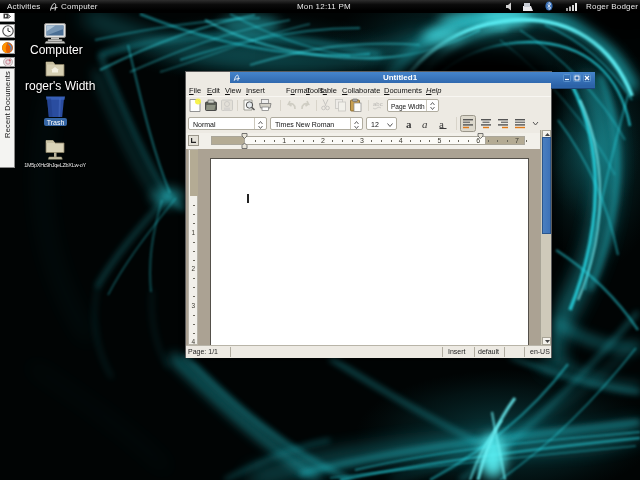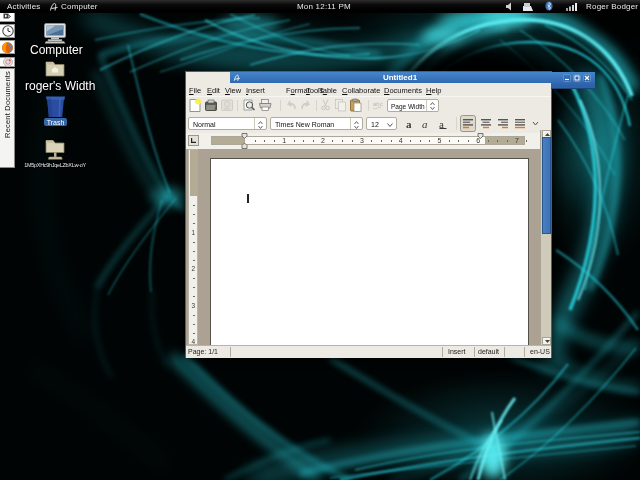--- a/index.html
+++ b/index.html
@@ -249,21 +249,21 @@
   <div class="abs" id="menubar">
     <span style="left:3px;"><u>F</u>ile</span>
     <span style="left:21px;"><u>E</u>dit</span>
     <span style="left:39px;"><u>V</u>iew</span>
     <span style="left:60px;"><u>I</u>nsert</span>
     <span style="left:100px;">F<u>o</u>rmat</span>
     <span style="left:120px;"><u>T</u>ools</span>
     <span style="left:133px;">T<u>a</u>ble</span>
     <span style="left:156px;"><u>C</u>ollaborate</span>
     <span style="left:198px;"><u>D</u>ocuments</span>
-    <span style="left:240px;"><u>H</u>elp</span>
+    <span style="left:240px;font-style:italic;"><u>H</u>elp</span>
   </div>
   <div class="abs" id="toolbar1">
     <svg class="abs" width="354" height="19" viewBox="0 0 354 19" style="left:0;top:0;">
 
       <g transform="translate(3,2)">
           <path d="M1,0.5 h7.5 l2.5,2.5 v9.5 h-10 z" fill="#fefefe" stroke="#888" stroke-width="0.9"></path>
           <circle cx="9" cy="2.5" r="3" fill="#f6f23c" opacity="0.9"></circle>
         </g>
 
       <g transform="translate(19,2)">

